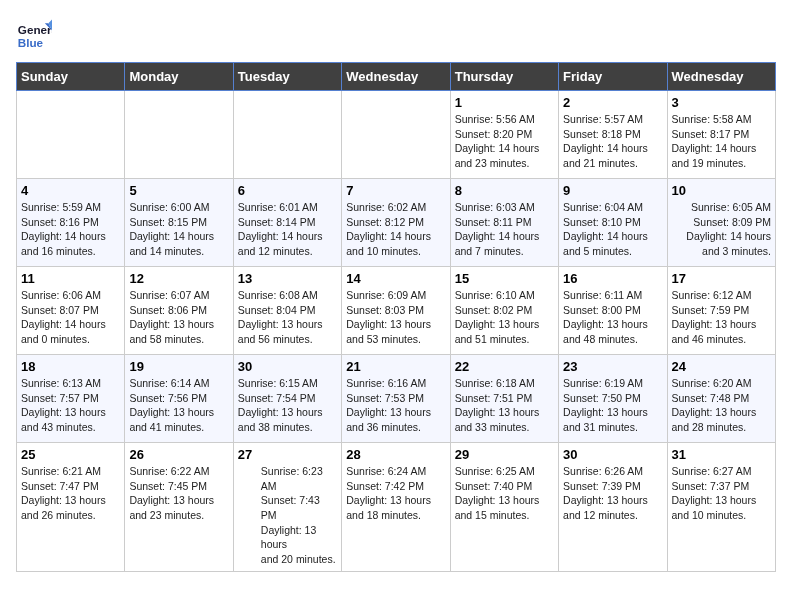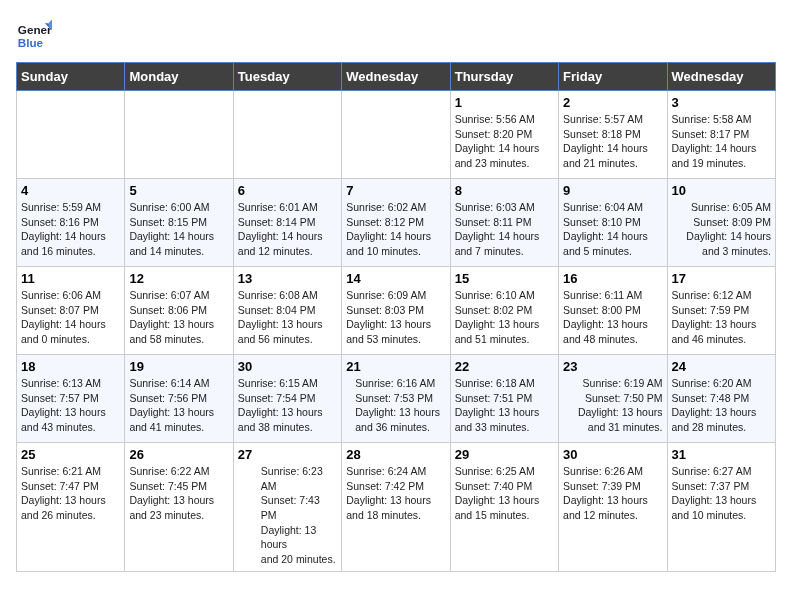--- a/index.html
+++ b/index.html
@@ -255,35 +255,35 @@
         </td>
         <td>
           <span class="day-num">30</span>
           <div class="day-info" style="white-space: pre-line;">Sunrise: 6:15 AM
 Sunset: 7:54 PM
 Daylight: 13 hours
 and 38 minutes.</div>
         </td>
         <td>
           <span class="day-num">21</span>
-          <div class="day-info" style="white-space: pre-line; margin-left: 9px;">Sunrise: 6:16 AM
+          <div class="day-info" style="white-space: pre-line;">Sunrise: 6:16 AM
 Sunset: 7:53 PM
 Daylight: 13 hours
 and 36 minutes.</div>
         </td>
         <td>
           <span class="day-num">22</span>
           <div class="day-info" style="white-space: pre-line;">Sunrise: 6:18 AM
 Sunset: 7:51 PM
 Daylight: 13 hours
 and 33 minutes.</div>
         </td>
         <td>
           <span class="day-num">23</span>
-          <div class="day-info" style="white-space: pre-line; text-align: right;">Sunrise: 6:19 AM
+          <div class="day-info" style="white-space: pre-line;">Sunrise: 6:19 AM
 Sunset: 7:50 PM
 Daylight: 13 hours
 and 31 minutes.</div>
         </td>
         <td>
           <span class="day-num">24</span>
           <div class="day-info" style="white-space: pre-line;">Sunrise: 6:20 AM
 Sunset: 7:48 PM
 Daylight: 13 hours
 and 28 minutes.</div>

